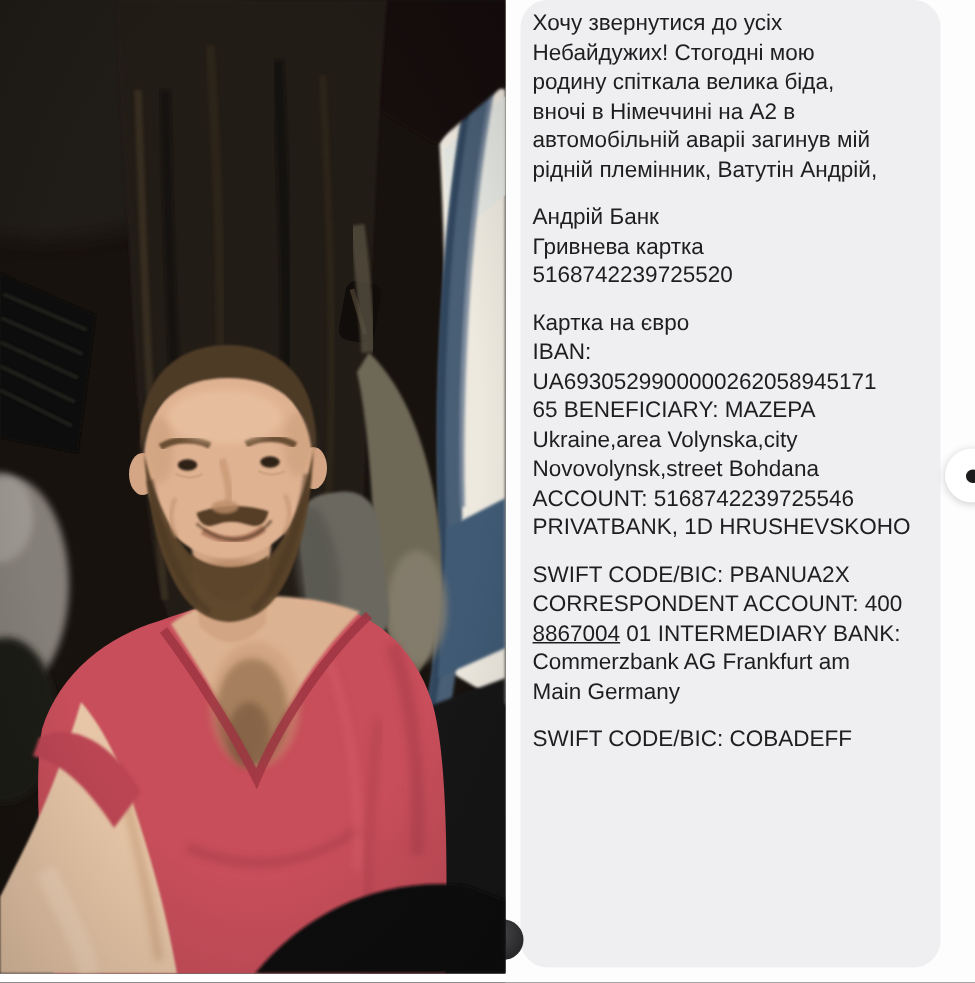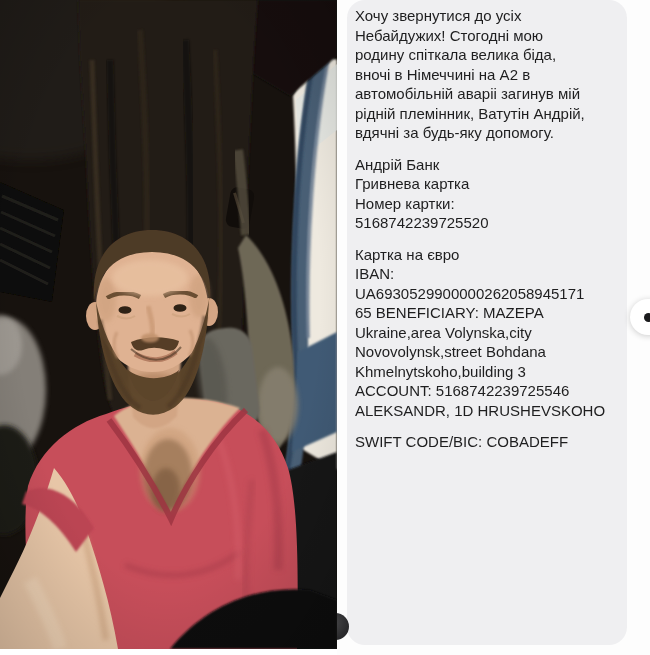--- a/index.html
+++ b/index.html
@@ -50,39 +50,47 @@
 
 <div class="panel">
   <div class="bubble">
     <div class="para">
         <div class="ln">Хочу звернутися до усіх</div>
         <div class="ln">Небайдужих! Стогодні мою</div>
         <div class="ln">родину спіткала велика біда,</div>
         <div class="ln">вночі в Німеччині на А2 в</div>
         <div class="ln">автомобільній аваріі загинув мій</div>
         <div class="ln">рідній племінник, Ватутін Андрій,</div>
-        <div class="ln">вдячні за будь-яку допомогу.</div>
       </div>
     <div class="para">
         <div class="ln">Андрій Банк</div>
         <div class="ln">Гривнева картка</div>
-        <div class="ln">Номер картки:</div>
         <div class="ln">5168742239725520</div>
       </div>
     <div class="para">
         <div class="ln">Картка на євро</div>
         <div class="ln">IBAN:</div>
         <div class="ln">UA6930529900000262058945171</div>
         <div class="ln">65 BENEFICIARY: MAZEPA</div>
         <div class="ln">Ukraine,area Volynska,city</div>
         <div class="ln">Novovolynsk,street Bohdana</div>
-        <div class="ln">Khmelnytskoho,building 3</div>
         <div class="ln">ACCOUNT: 5168742239725546</div>
-        <div class="ln">ALEKSANDR, 1D HRUSHEVSKOHO</div>
-      </div>
+        <div class="ln">PRIVATBANK, 1D HRUSHEVSKOHO</div>
+      </div>
+    <div class="para">
+      <div>
+          <div class="ln">SWIFT CODE/BIC: PBANUA2X</div>
+          <div class="ln">CORRESPONDENT ACCOUNT: 400</div>
+        </div>
+      <div class="ln"><span class="u">8867004</span><span> 01 INTERMEDIARY BANK:</span></div>
+      <div>
+          <div class="ln">Commerzbank AG Frankfurt am</div>
+          <div class="ln">Main Germany</div>
+        </div>
+    </div>
     <div class="para">
         <div class="ln">SWIFT CODE/BIC: COBADEFF</div>
       </div>
   </div>
 </div>
 
 <div class="avatar-partial"></div>
 
 <div class="photo-wrap">
 <svg width="337" height="649" viewBox="0 0 337 649" xmlns="http://www.w3.org/2000/svg">

